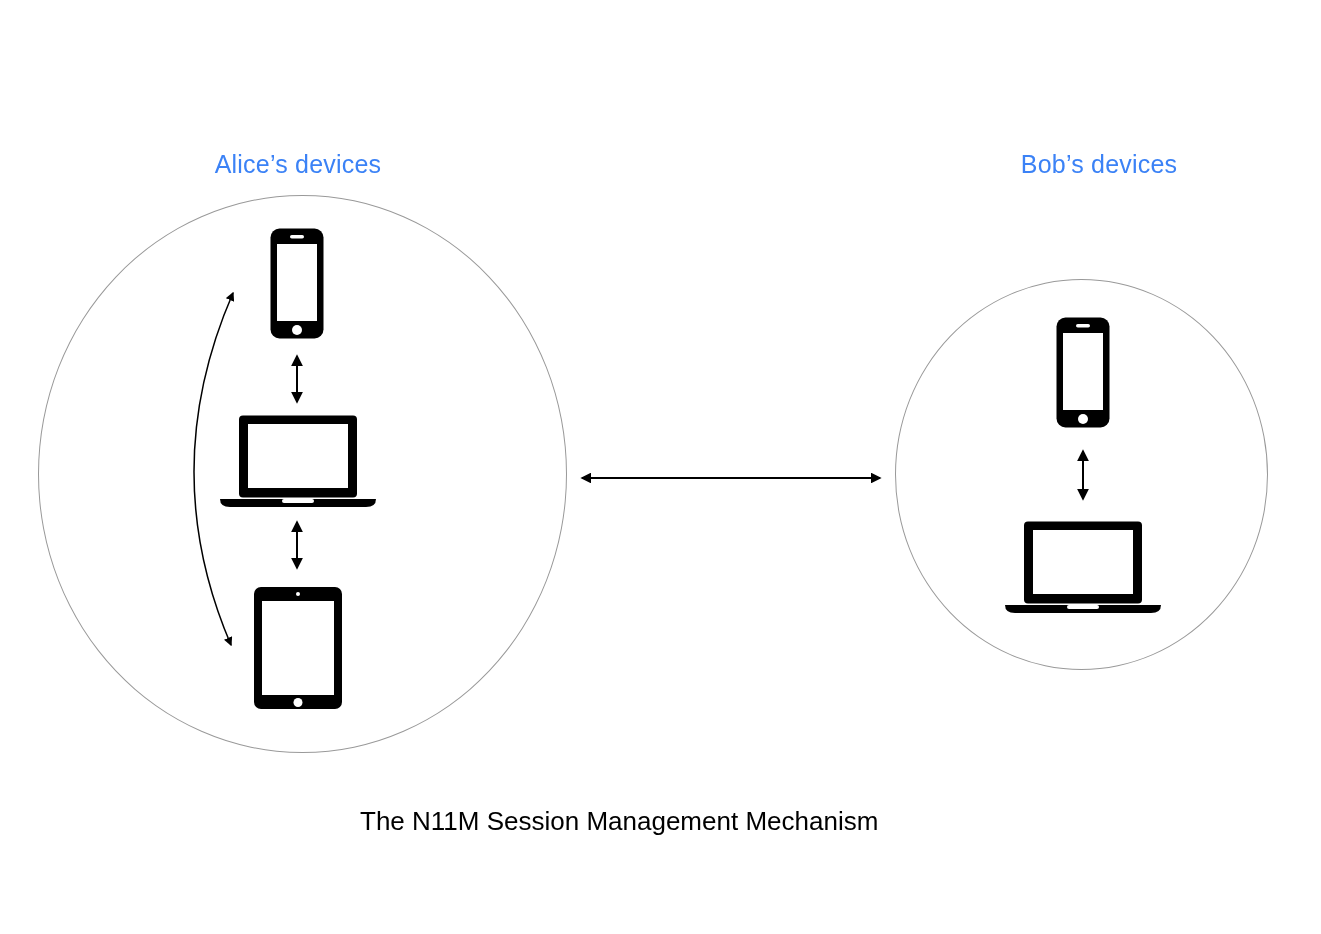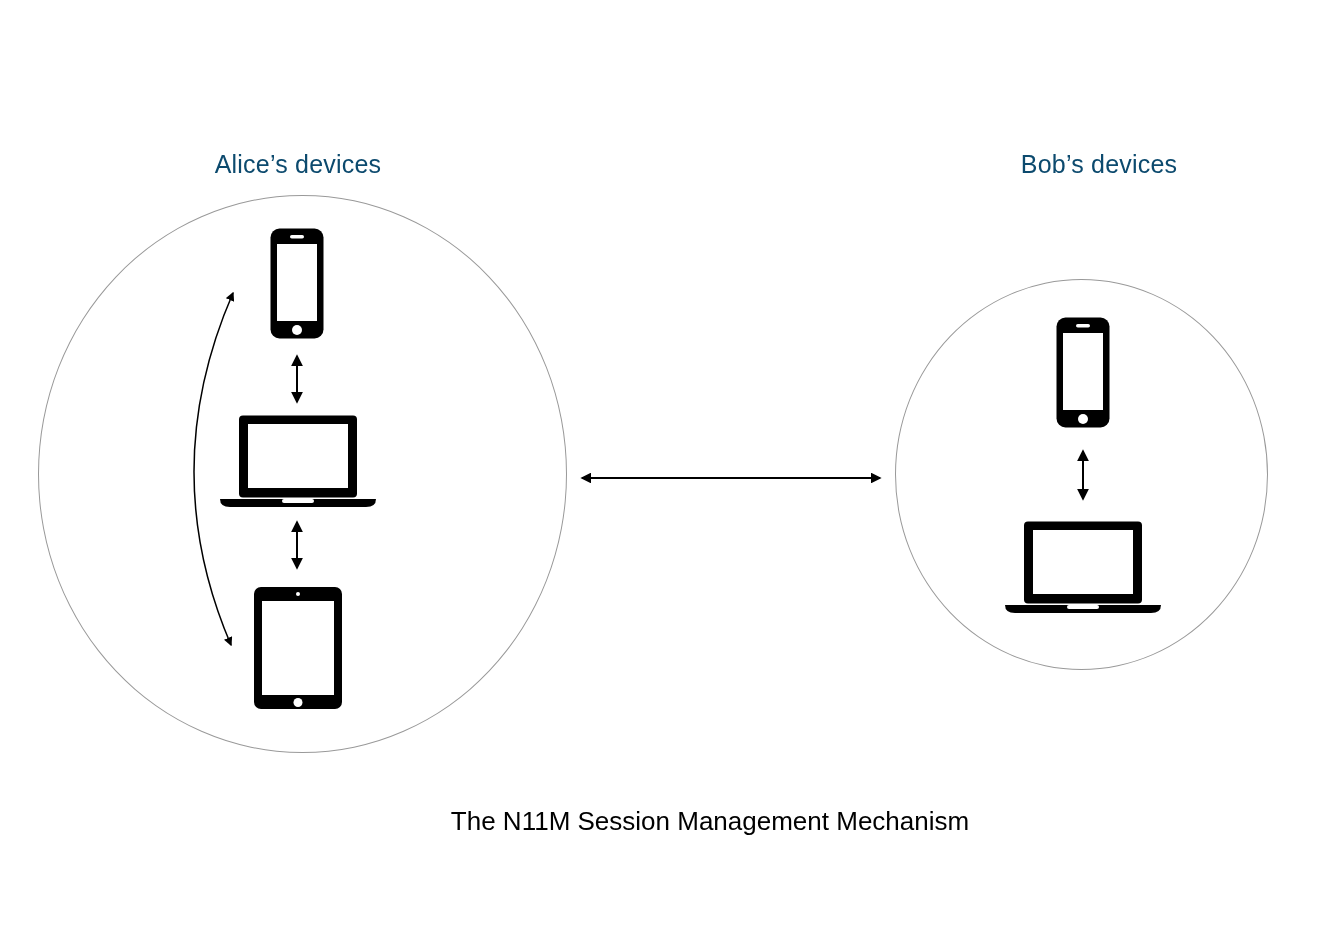--- a/index.html
+++ b/index.html
@@ -13,21 +13,21 @@
     width: 1321px;
     height: 934px;
     background: #ffffff;
     overflow: hidden;
   }
   .group-label {
     position: absolute;
     width: 320px;
     text-align: center;
     font-size: 25px;
-    color: #0c4a6e;
+    color: #3b82f6;
     letter-spacing: 0.2px;
   }
   .alice-label { left: 138px; top: 150px; }
   .bob-label   { left: 939px; top: 150px; }
   .circle {
     position: absolute;
     border: 1px solid #999999;
     border-radius: 50%;
     background: transparent;
   }
@@ -47,21 +47,20 @@
     left: 0; top: 0;
     width: 1321px;
     height: 934px;
     pointer-events: none;
   }
   .diagram-title {
     position: absolute;
     left: 360px;
     top: 806px;
     width: 700px;
-    text-align: center;
     font-size: 26px;
     color: #000000;
   }
 </style>
 </head>
 <body>
 
 <div class="canvas">
 
   <div class="group-label alice-label">Alice’s devices</div>

